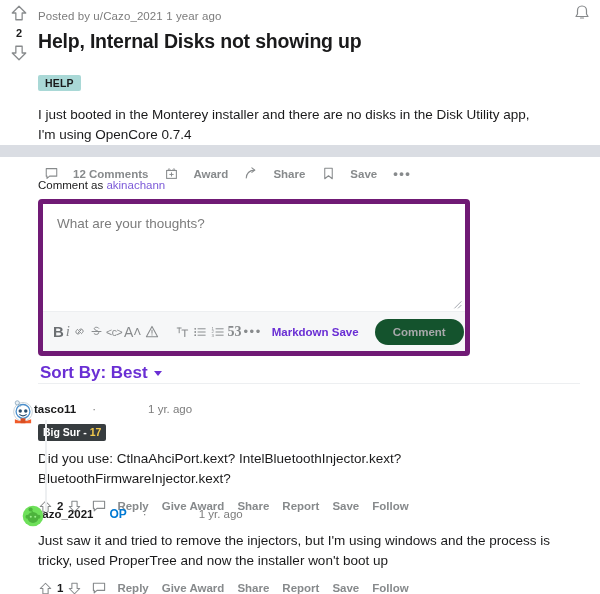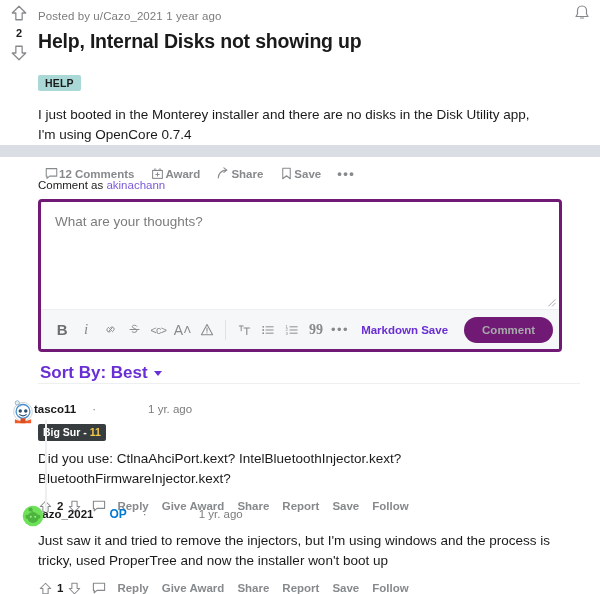--- a/index.html
+++ b/index.html
@@ -43,42 +43,42 @@
     line-height: 20px; max-width: 500px;
   }
 
   
   .post-actions {
     display: flex; align-items: center; gap: 4px;
     margin-top: 17px; color: #878a8c;
     font-size: 11.5px; font-weight: 700;
   }
   .act {
-    display: flex; align-items: center; gap: 0;
+    display: flex; align-items: center; gap: 14px;
     padding: 4px 6px; border-radius: 2px; cursor: pointer;
     white-space: nowrap;
   }
   .act svg { display: block; }
   .dots { letter-spacing: 1.5px; font-size: 13px; padding: 2px 6px; }
 
   
   .band {
     position: absolute; left: 0; right: 0; top: 145px; height: 12px;
     background: #dadde3;
   }
 
   
   .composer { position: absolute; left: 38px; top: 178px; right: 20px; }
   .comment-as { font-size: 11.5px; color: #1a1a1b; line-height: 14px; }
   .comment-as .uname { color: #7c5bd8; }
   .editor {
     margin-top: 7px;
-    border: 3px solid #701a75; border-radius: 4px;
+    border: 5px solid #701a75; border-radius: 4px;
     background: #fff; overflow: hidden;
-    width: 524px;
+    width: 432px;
   }
   .editor-area {
     position: relative;
     height: 107px; padding: 12px 14px;
     font-size: 13.5px; color: #7f8286;
   }
   .placeholder { color: #7c7c7c; font-size: 13.5px; }
   .resize-grip {
     position: absolute; right: 3px; bottom: 2px; width: 11px; height: 11px;
     cursor: nwse-resize;
@@ -99,21 +99,21 @@
   .tbtn.code { font-size: 10.5px; letter-spacing:-.5px; }
   .tbtn.quote { font-family:"Liberation Serif", serif; font-size: 14px; font-weight:700;}
   .tbtn.more { letter-spacing: 1.5px; font-size: 13px; }
   .tdiv { width: 1px; height: 20px; background: #e0e2e4; margin: 0 7px 0 5px; }
   .tb-spacer { flex: 1; }
   .markdown-mode {
     color: #6a2fd4; font-size: 11.5px; font-weight: 700;
     padding: 5px 8px; cursor: pointer; white-space: nowrap;
   }
   .comment-btn {
-    background: #701a75; color: #a7a8aa;
+    background: #14532d; color: #a7a8aa;
     font-size: 11.5px; font-weight: 700;
     border: none; border-radius: 14px;
     padding: 7px 18px; margin-left: 8px; cursor: default;
   }
 
   
   .sortbar { position: absolute; left: 38px; top: 360px; }
   .sort-btn {
     display: inline-flex; align-items: center; gap: 6px;
     color: #6a2fd4; font-size: 17px; font-weight: 700; cursor: pointer;
@@ -275,21 +275,21 @@
           </svg>
         </div>
         <div class="tbtn">
           <svg width="16" height="16" viewBox="0 0 20 20">
             <text x="2" y="7.6" font-size="5.5" fill="#878a8c" font-family="Liberation Sans">1</text>
             <text x="2" y="11.8" font-size="5.5" fill="#878a8c" font-family="Liberation Sans">2</text>
             <text x="2" y="16" font-size="5.5" fill="#878a8c" font-family="Liberation Sans">3</text>
             <path d="M7.5 6 H16.5 M7.5 10 H16.5 M7.5 14 H16.5" stroke="#878a8c" stroke-width="1.2" stroke-linecap="round"></path>
           </svg>
         </div>
-        <div class="tbtn quote">99</div>
+        <div class="tbtn quote">53</div>
         <div class="tbtn more">•••</div>
 
         <div class="tb-spacer"></div>
 
         <div class="markdown-mode">Markdown Save</div>
         <button class="comment-btn">Comment</button>
       </div>
     </div>
   </div>
 
@@ -316,21 +316,21 @@
 
     <div class="thread-line"></div>
 
     <div class="c-head">
       <span class="c-name">tasco11</span>
       <span class="c-dot">·</span>
       <span class="c-time">1 yr. ago</span>
     </div>
 
     <div class="c-body">
-      <span class="c-flair"><span>Big Sur - </span><span class="num">11</span></span>
+      <span class="c-flair"><span>Big Sur - </span><span class="num">17</span></span>
       <div class="c-text">Did you use: CtlnaAhciPort.kext? IntelBluetoothInjector.kext? BluetoothFirmwareInjector.kext?</div>
       <div class="c-actions">
         <div class="c-vote">
           <svg width="15" height="15" viewBox="0 0 20 20">
             <path d="M10 3 L17 10 H13.5 V17 H6.5 V10 H3 Z" fill="none" stroke="#878a8c" stroke-width="1.4" stroke-linejoin="round"></path>
           </svg>
           <span class="n">2</span>
           <svg width="15" height="15" viewBox="0 0 20 20">
             <path d="M10 17 L3 10 H6.5 V3 H13.5 V10 H17 Z" fill="none" stroke="#878a8c" stroke-width="1.4" stroke-linejoin="round"></path>
           </svg>

